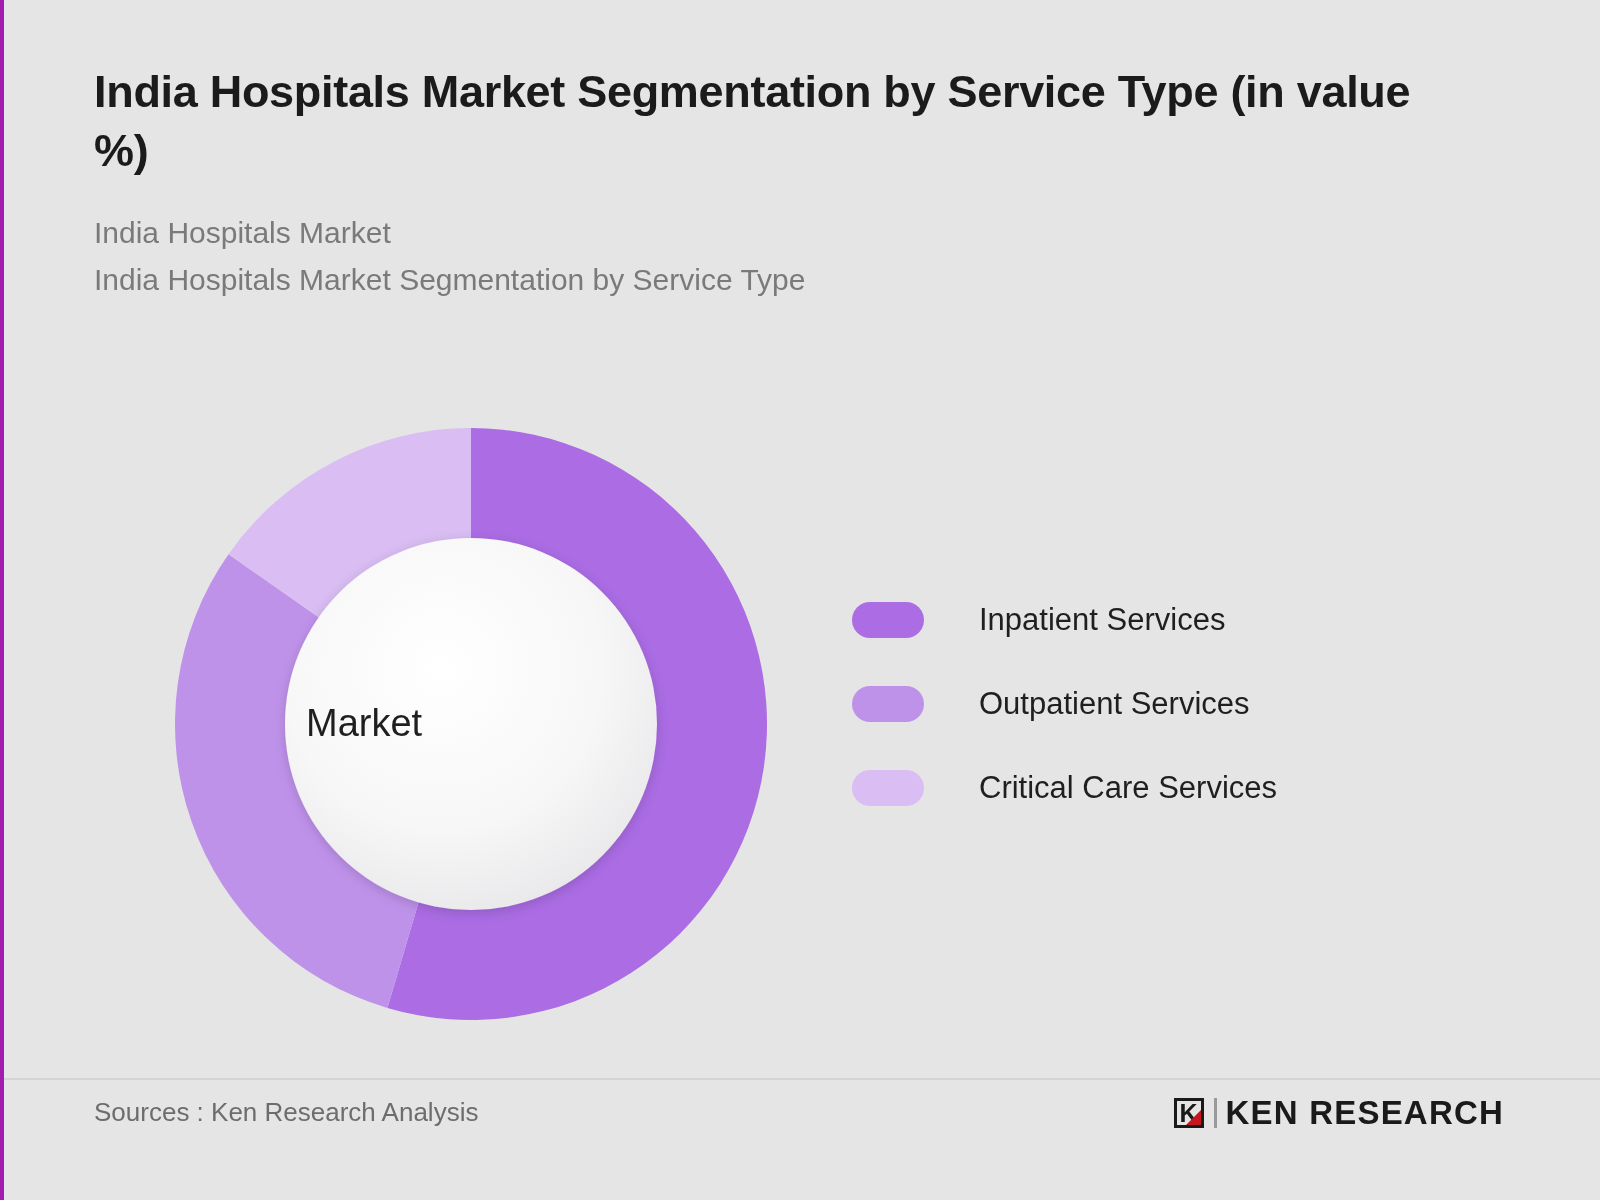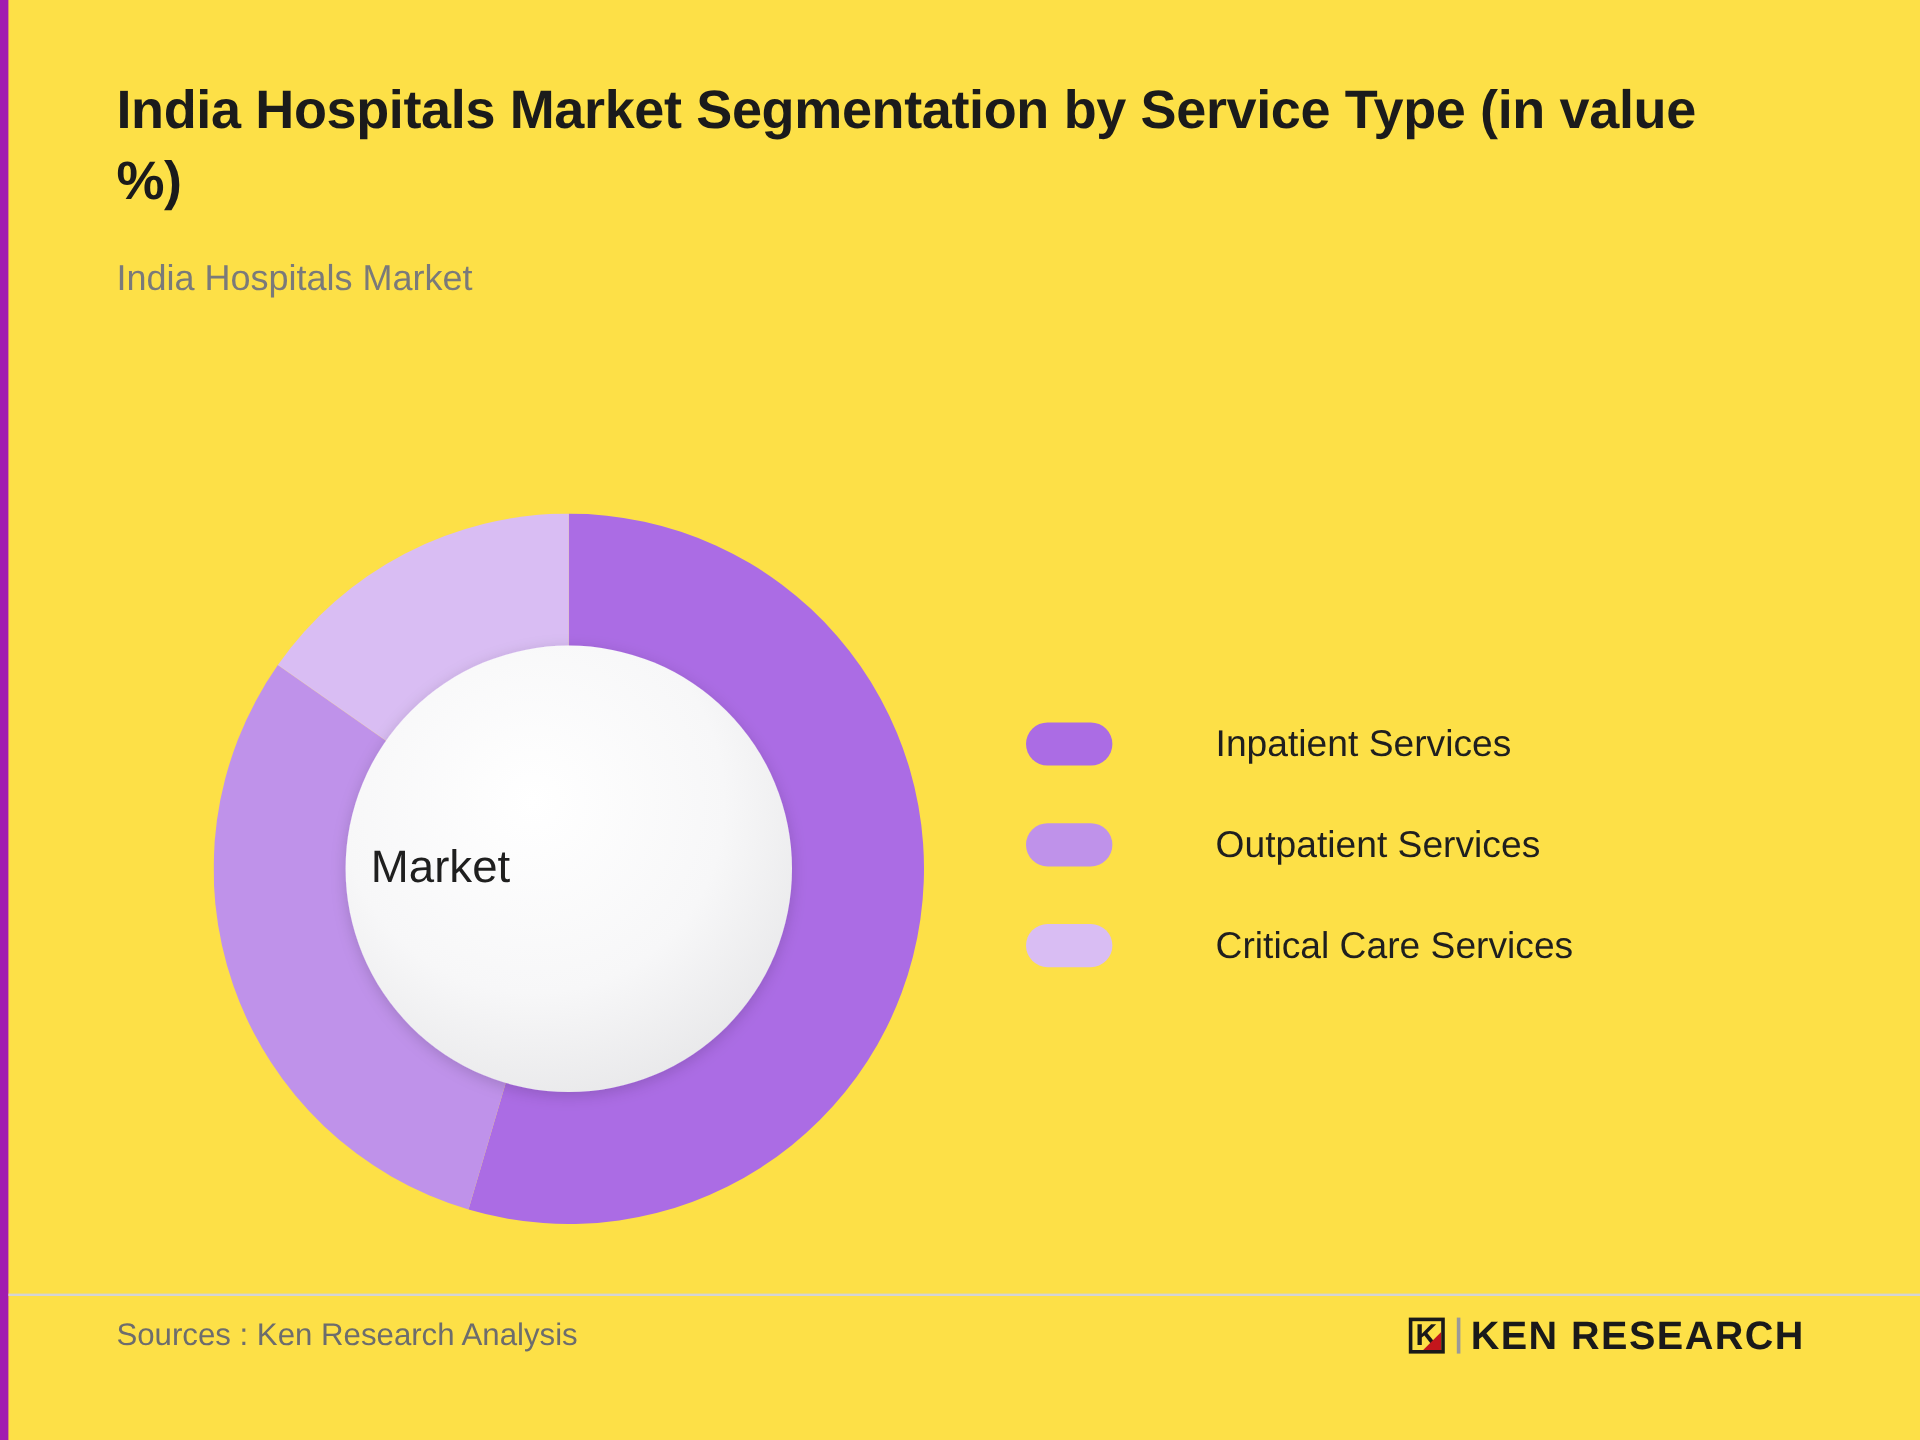--- a/index.html
+++ b/index.html
@@ -9,22 +9,22 @@
     height: 1200px;
     background: #ffffff;
     font-family: "Liberation Sans", sans-serif;
     overflow: hidden;
   }
 
   .slide {
     position: relative;
     width: 1600px;
     height: 1200px;
-    background: #fde047;
-    border-left: 7px solid #a21caf;
+    background: #e5e5e5;
+    border-left: 4px solid #a21caf;
   }
 
   
   .header {
     position: absolute;
     left: 90px;
     top: 62px;
     width: 1400px;
   }
 
@@ -93,21 +93,21 @@
   }
 
   .legend-swatch {
     width: 72px;
     height: 36px;
     border-radius: 18px;
     flex: 0 0 auto;
   }
 
   .legend-label {
-    margin-left: 86px;
+    margin-left: 55px;
     font-size: 31px;
     color: #1f1f1f;
     white-space: nowrap;
   }
 
   
   .footer-rule {
     position: absolute;
     left: 0;
     top: 1078px;
@@ -179,20 +179,21 @@
 </style>
 </head>
 <body>
 
 <div class="slide">
 
   <div class="header">
     <div class="chart-title">India Hospitals Market Segmentation by Service Type (in value %)</div>
     <div class="subtitle-block">
       <span class="subtitle-line">India Hospitals Market</span>
+      <span class="subtitle-line">India Hospitals Market Segmentation by Service Type</span>
     </div>
   </div>
 
   <div class="chart-area">
 
     <div class="donut-wrap">
       <svg class="donut-svg" viewBox="0 0 592 592">
         <defs>
           <radialGradient id="holeGrad" cx="42%" cy="35%" r="78%">
             <stop offset="0%" stop-color="#ffffff"></stop>

